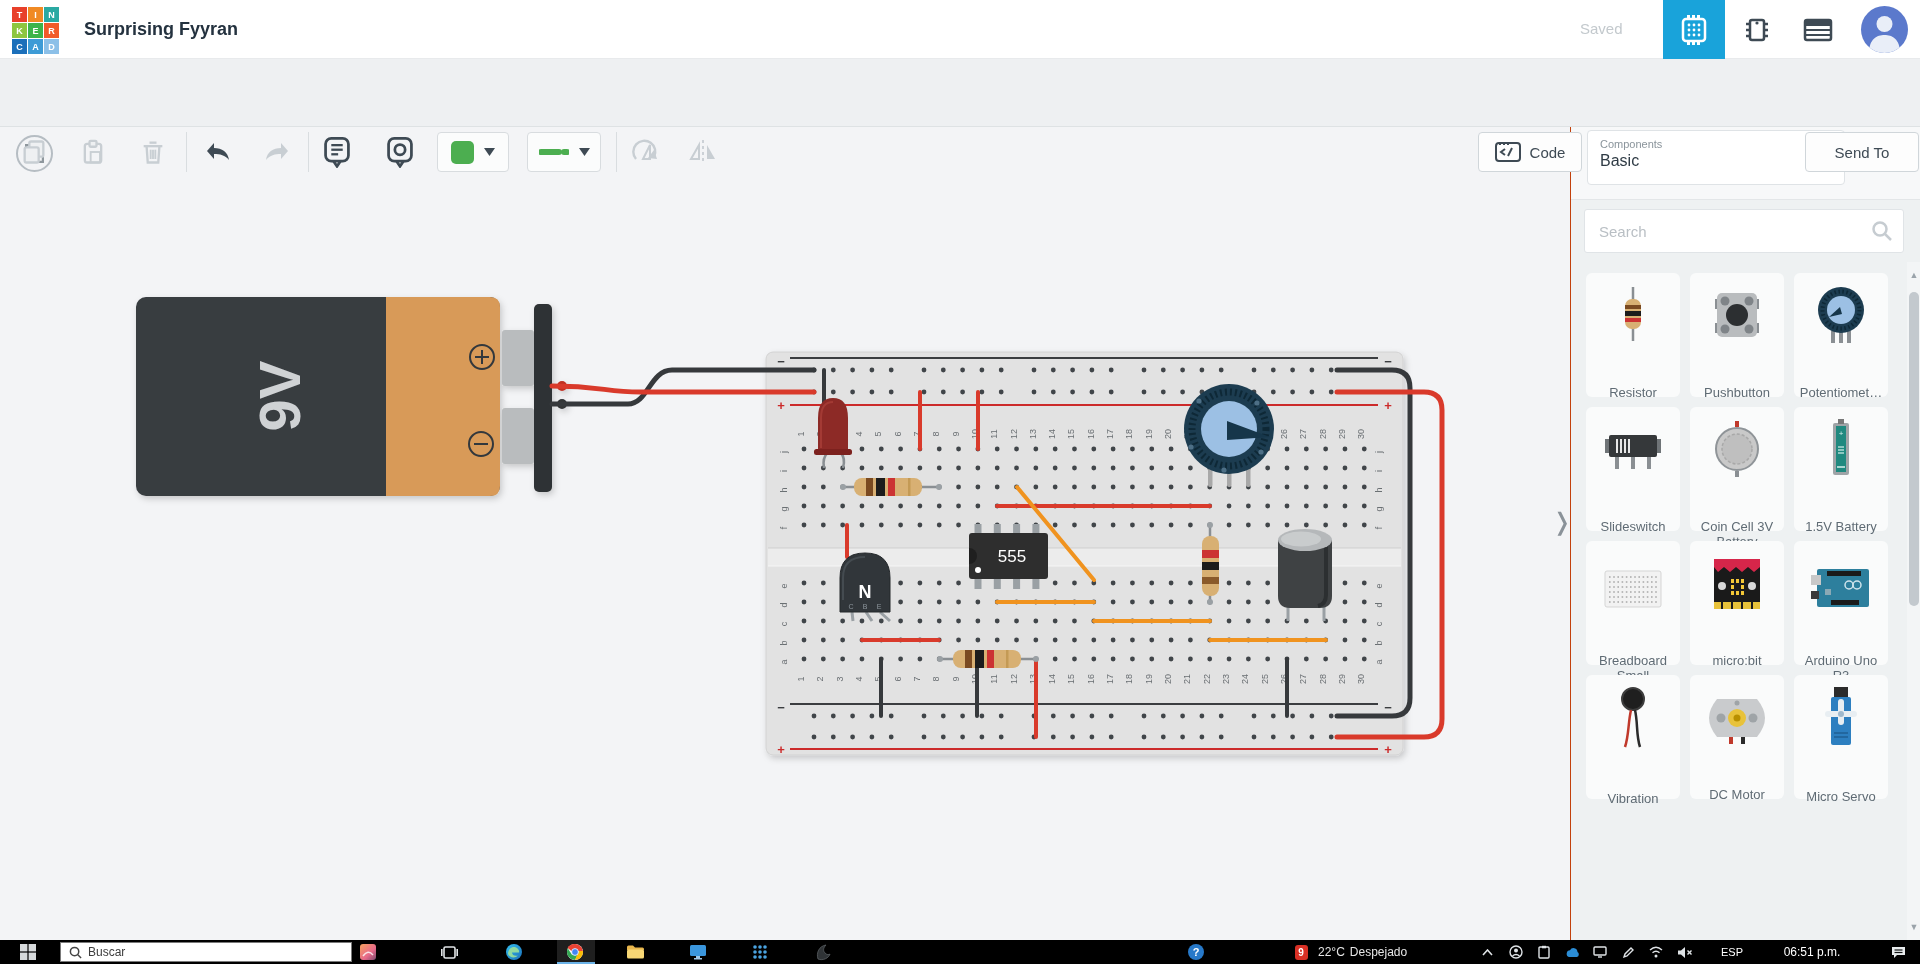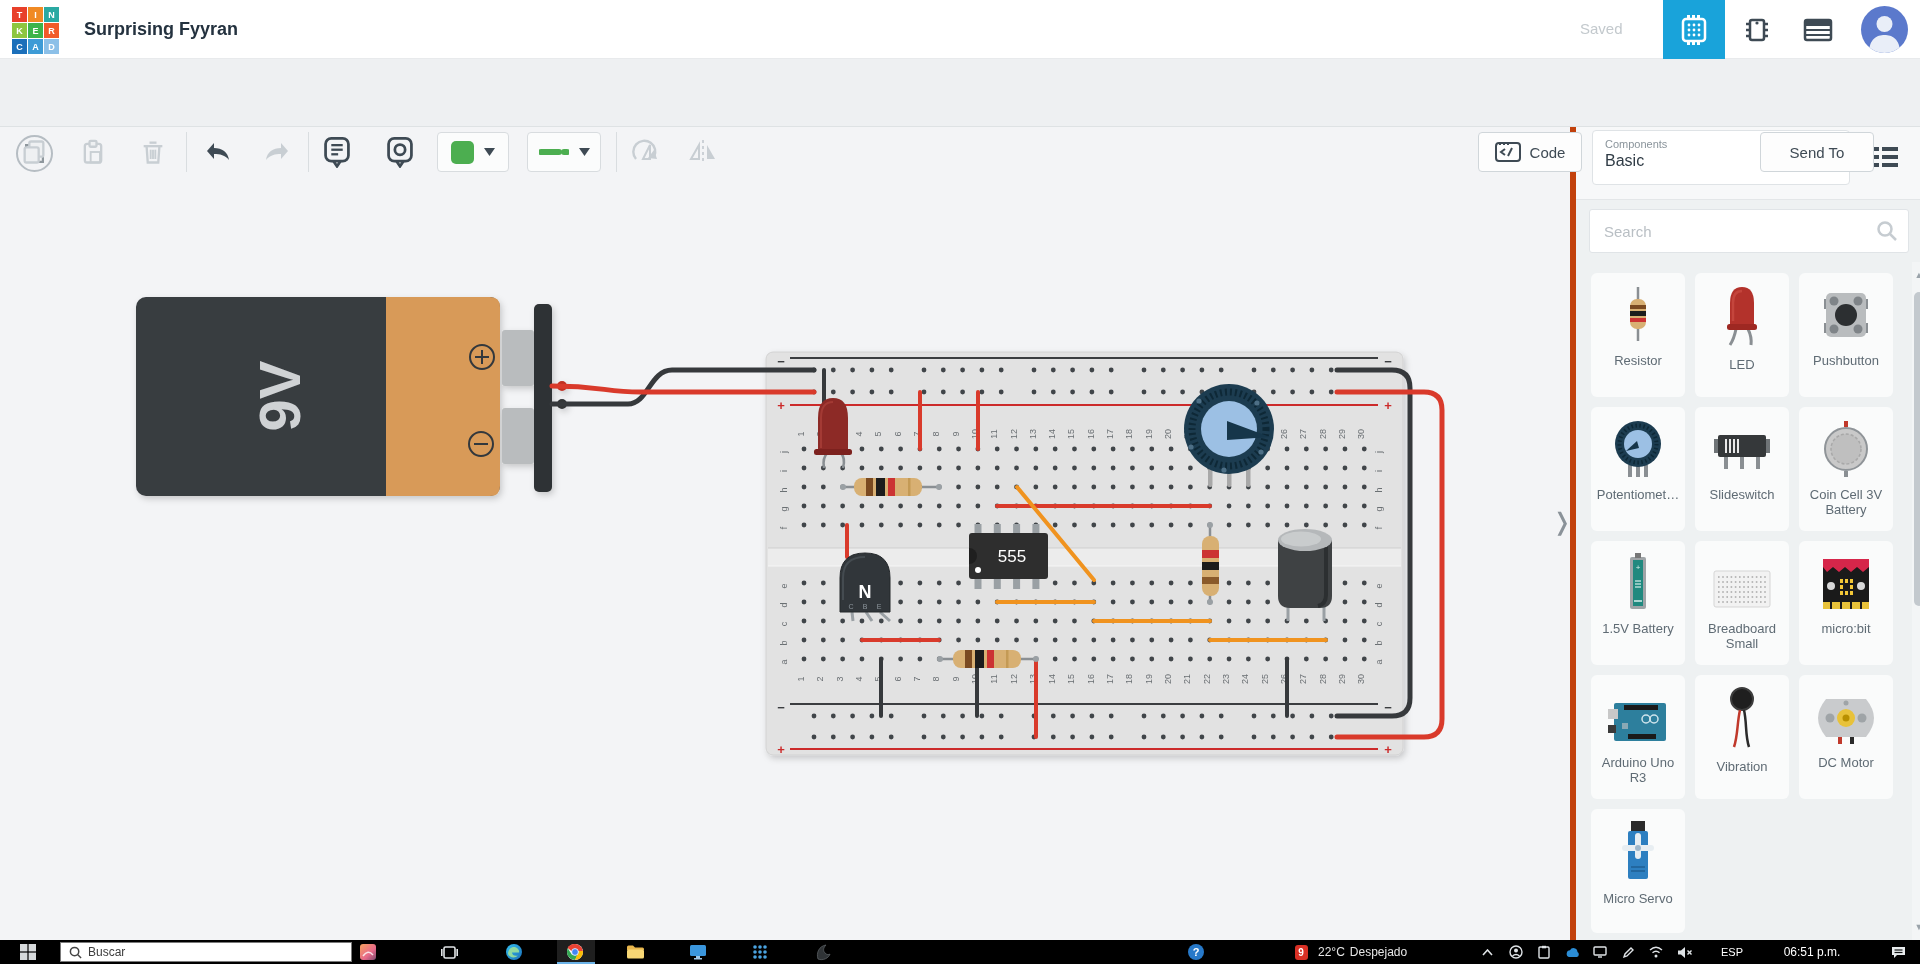--- a/index.html
+++ b/index.html
@@ -34,41 +34,41 @@
 
   
   #canvas { position:absolute; left:0; top:127px; width:1570px; height:813px; background:#f3f4f6; }
   #fit-button { position:absolute; left:16px; top:135px; width:37px; height:37px; border-radius:50%;
     border:2px solid #b6bdc3; display:flex; align-items:center; justify-content:center; background:transparent; }
   #circuit-svg { position:absolute; left:0; top:0; width:1920px; height:964px; z-index:5; pointer-events:none; }
   #panel-collapse { position:absolute; left:1552px; top:508px; font-size:24px; color:#8a9299; z-index:12; }
 
   
   #components-panel { position:absolute; left:1570px; top:127px; width:350px; height:813px;
-    background:#eef1f2; border-left:6px solid #c2410c; z-index:20; }
+    background:#eef1f2; border-left:1px solid #c2410c; z-index:20; }
   #panel-header { position:absolute; left:0; top:0; width:350px; height:73px; background:#f7f8f9;
     border-bottom:1px solid #e3e6e8; }
   #components-dropdown { position:absolute; left:16px; top:3px; width:258px; height:55px; background:#fff;
     border:1px solid #dfe3e6; border-radius:4px; padding:7px 12px; }
   #components-dropdown .small-label { font-size:11px; color:#8a949b; }
   #components-dropdown .value { font-size:16px; color:#2f3b45; margin-top:2px; }
   #components-dropdown .caret { position:absolute; right:14px; top:23px; }
   #list-toggle { position:absolute; left:296px; top:18px; }
   #search-row { position:absolute; left:0; top:73px; width:350px; height:62px; }
   #search-box { position:absolute; left:13px; top:9px; width:320px; height:44px; background:#fff;
     border:1px solid #e0e4e7; border-radius:3px; }
   #search-box input { position:absolute; left:14px; top:0; width:260px; height:42px; border:none; outline:none;
     font-size:15px; color:#54606a; font-family:"Liberation Sans",sans-serif; background:transparent; }
   #search-box input::placeholder { color:#b9bfc4; }
   #search-box svg { position:absolute; right:10px; top:10px; }
   #tiles { position:absolute; left:4px; top:135px; width:332px; height:678px; overflow:hidden;
     display:grid; grid-template-columns:repeat(3,94px); grid-auto-rows:124px; gap:10px; padding:11px 0 0 11px; }
   .tile { background:#fafbfb; border-radius:6px; display:flex; flex-direction:column; align-items:center; }
   .tile .ticon { flex:0 0 72px; display:flex; align-items:flex-end; justify-content:center; padding-top:10px; }
-  .tile .tlabel { font-size:13px; color:#5f6b74; text-align:center; line-height:1.18; padding:8px 3px 0 3px; }
+  .tile .tlabel { font-size:13px; color:#5f6b74; text-align:center; line-height:1.18; padding:8px 3px 0 3px;margin-top:32px; }
   #panel-scrollbar { position:absolute; left:336px; top:135px; width:14px; height:678px; background:#f3f5f6; }
   #scroll-thumb { position:absolute; left:2px; top:30px; width:10px; height:314px; background:#c3c9ce; border-radius:5px; }
   .scroll-arrow { position:absolute; left:1px; width:12px; font-size:9px; color:#9aa3aa; text-align:center; }
 
   
   #taskbar { position:absolute; left:0; top:940px; width:1920px; height:24px; background:#000000; z-index:40; }
   .tb-item { position:absolute; top:0; height:24px; display:flex; align-items:center; justify-content:center; }
   #tb-search { position:absolute; left:60px; top:2px; width:292px; height:20px; background:#fff;
     border:1px solid #7a7a7a; display:flex; align-items:center; gap:6px; padding-left:8px; }
   #tb-search span { font-size:12px; color:#3c3c3c; }
@@ -230,21 +230,21 @@
     <svg width="26" height="20" viewBox="0 0 26 20">
       <rect x="1" y="1" width="24" height="18" rx="3" fill="none" stroke="#3e4a54" stroke-width="2"></rect>
       <path d="M10 7 L6 10 L10 13" fill="none" stroke="#3e4a54" stroke-width="2"></path>
       <line x1="13" y1="14" x2="17" y2="6" stroke="#3e4a54" stroke-width="2"></line>
       <rect x="4" y="1" width="2" height="2" fill="#3e4a54"></rect>
         <rect x="8" y="1" width="2" height="2" fill="#3e4a54"></rect>
         <rect x="12" y="1" width="2" height="2" fill="#3e4a54"></rect>
     </svg>
     <span>Code</span>
   </div>
-  <div class="toolbar-btn" style="left:1760px; width:114px">
+  <div class="toolbar-btn" style="left:1805px; width:114px">
     <span>Send To</span>
   </div>
 </div>
 
 <div id="canvas"></div>
 <div id="fit-button">
   <svg width="19" height="19" viewBox="0 0 19 19">
     <path d="M1 6 V1 H6 M13 1 H18 V6 M18 13 V18 H13 M6 18 H1 V13" fill="none" stroke="#8e979d" stroke-width="2.4"></path>
   </svg>
 </div>
@@ -939,32 +939,20 @@
         <rect x="20" y="16" width="16" height="30" rx="7" fill="#d8b073"></rect>
         <rect x="20" y="22" width="16" height="4" fill="#7a4a21"></rect>
             <rect x="20" y="28" width="16" height="5" fill="#1c1c1c"></rect>
             <rect x="20" y="35" width="16" height="4" fill="#cc3333"></rect>
       </svg>
         </div>
       <div class="tlabel">Resistor</div>
     </div>
     <div class="tile">
       <div class="ticon">
-          <svg width="56" height="66" viewBox="0 0 56 66">
-        <path d="M22 46 Q20 56 16 62" stroke="#8a8f93" stroke-width="3" fill="none"></path>
-        <path d="M34 46 Q38 54 37 62" stroke="#8a8f93" stroke-width="3" fill="none"></path>
-        <path d="M16 42 V20 Q16 4 28 4 Q40 4 40 20 V42 Z" fill="#b3322b"></path>
-        <path d="M19 38 V20 Q19 8 28 8" fill="none" stroke="#c4453c" stroke-width="2.5"></path>
-        <rect x="13" y="41" width="30" height="6" rx="2.5" fill="#9e2822"></rect>
-      </svg>
-        </div>
-      <div class="tlabel">LED</div>
-    </div>
-    <div class="tile">
-      <div class="ticon">
           <svg width="60" height="60" viewBox="0 0 60 60">
         <rect x="8" y="14" width="5" height="10" fill="#8a8f93"></rect>
             <rect x="47" y="14" width="5" height="10" fill="#8a8f93"></rect>
         <rect x="8" y="38" width="5" height="10" fill="#8a8f93"></rect>
             <rect x="47" y="38" width="5" height="10" fill="#8a8f93"></rect>
         <rect x="10" y="8" width="40" height="44" rx="5" fill="#b9bcbe"></rect>
         <circle cx="18" cy="16" r="4.5" fill="#7f8488"></circle>
             <circle cx="42" cy="16" r="4.5" fill="#7f8488"></circle>
         <circle cx="18" cy="44" r="4.5" fill="#7f8488"></circle>
             <circle cx="42" cy="44" r="4.5" fill="#7f8488"></circle>

